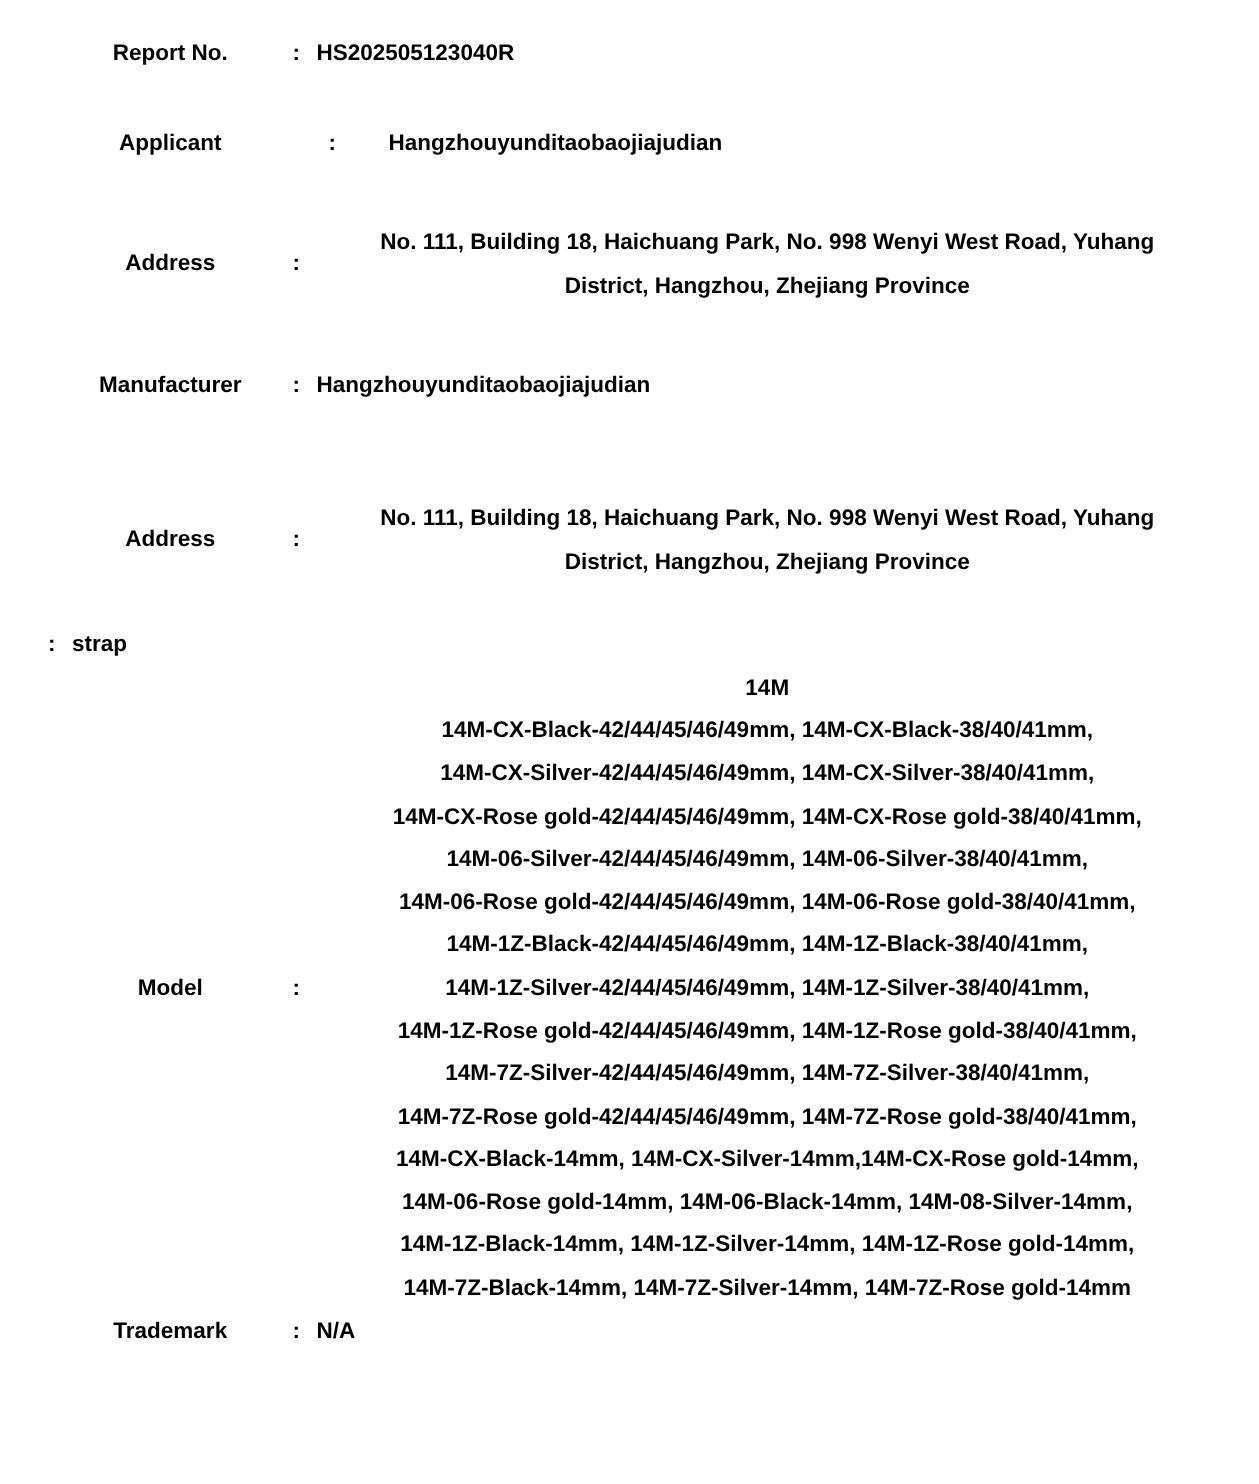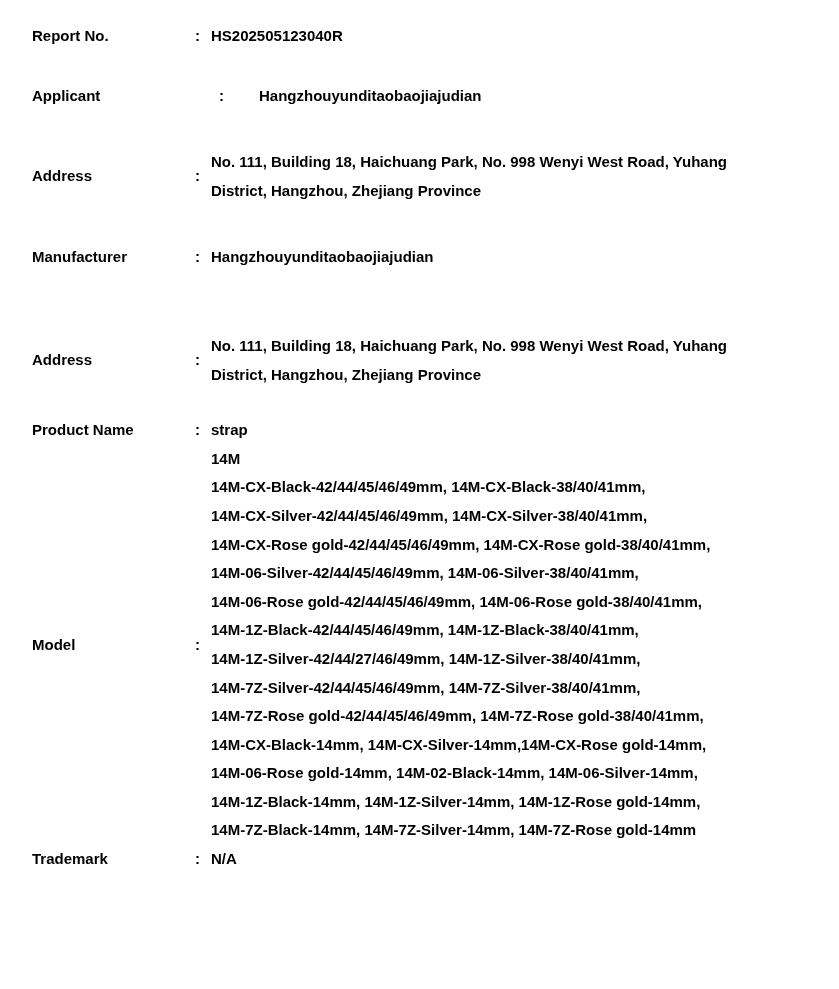--- a/index.html
+++ b/index.html
@@ -17,30 +17,31 @@
     overflow: hidden;
   }
   .row {
     display: flex;
     align-items: center;
   }
   .label {
     width: 163px;
     flex: 0 0 163px;
     white-space: nowrap;
+    text-align: center;
   }
   .colon {
     width: 16px;
     flex: 0 0 16px;
   }
   .value {
     flex: 1 1 auto;
     min-width: 0;
   }
-  .line { white-space: nowrap; }
+  .line { white-space: nowrap; text-align: center; }
   .mb-report       { margin-bottom: 31px; }
   .mb-applicant    { margin-bottom: 38px; gap: 24px; }
   .mb-address1     { margin-bottom: 38px; }
   .mb-manufacturer { margin-bottom: 60px; }
   .mb-address2     { margin-bottom: 27px; }
 </style>
 </head>
 <body>
 
 <div class="row mb-report">
@@ -73,41 +74,41 @@
 <div class="row mb-address2">
   <div class="label">Address</div>
   <div class="colon">:</div>
   <div class="value">
     <div class="line">No. 111, Building 18, Haichuang Park, No. 998 Wenyi West Road, Yuhang</div>
     <div class="line">District, Hangzhou, Zhejiang Province</div>
   </div>
 </div>
 
 <div class="row">
-  <div class="label">Product Name</div>
   <div class="colon">:</div>
   <div class="value">strap</div>
 </div>
 
 <div class="row">
   <div class="label">Model</div>
   <div class="colon">:</div>
   <div class="value">
     <div class="line">14M</div>
     <div class="line">14M-CX-Black-42/44/45/46/49mm, 14M-CX-Black-38/40/41mm,</div>
     <div class="line">14M-CX-Silver-42/44/45/46/49mm, 14M-CX-Silver-38/40/41mm,</div>
     <div class="line">14M-CX-Rose gold-42/44/45/46/49mm, 14M-CX-Rose gold-38/40/41mm,</div>
     <div class="line">14M-06-Silver-42/44/45/46/49mm, 14M-06-Silver-38/40/41mm,</div>
     <div class="line">14M-06-Rose gold-42/44/45/46/49mm, 14M-06-Rose gold-38/40/41mm,</div>
     <div class="line">14M-1Z-Black-42/44/45/46/49mm, 14M-1Z-Black-38/40/41mm,</div>
-    <div class="line">14M-1Z-Silver-42/44/27/46/49mm, 14M-1Z-Silver-38/40/41mm,</div>
+    <div class="line">14M-1Z-Silver-42/44/45/46/49mm, 14M-1Z-Silver-38/40/41mm,</div>
+    <div class="line">14M-1Z-Rose gold-42/44/45/46/49mm, 14M-1Z-Rose gold-38/40/41mm,</div>
     <div class="line">14M-7Z-Silver-42/44/45/46/49mm, 14M-7Z-Silver-38/40/41mm,</div>
     <div class="line">14M-7Z-Rose gold-42/44/45/46/49mm, 14M-7Z-Rose gold-38/40/41mm,</div>
     <div class="line">14M-CX-Black-14mm, 14M-CX-Silver-14mm,14M-CX-Rose gold-14mm,</div>
-    <div class="line">14M-06-Rose gold-14mm, 14M-02-Black-14mm, 14M-06-Silver-14mm,</div>
+    <div class="line">14M-06-Rose gold-14mm, 14M-06-Black-14mm, 14M-08-Silver-14mm,</div>
     <div class="line">14M-1Z-Black-14mm, 14M-1Z-Silver-14mm, 14M-1Z-Rose gold-14mm,</div>
     <div class="line">14M-7Z-Black-14mm, 14M-7Z-Silver-14mm, 14M-7Z-Rose gold-14mm</div>
   </div>
 </div>
 
 <div class="row">
   <div class="label">Trademark</div>
   <div class="colon">:</div>
   <div class="value">N/A</div>
 </div>

